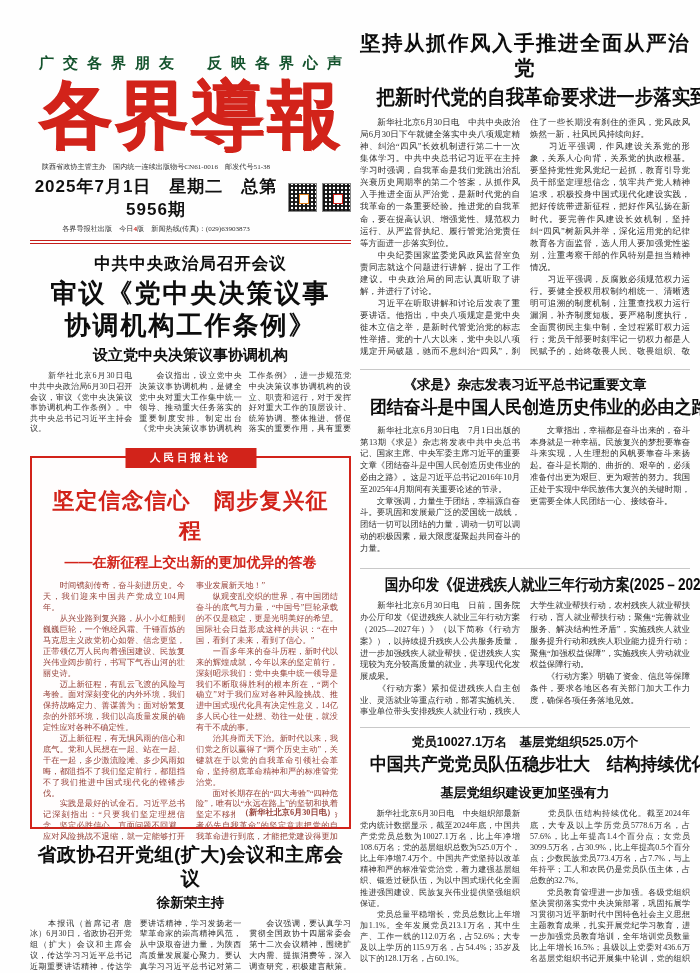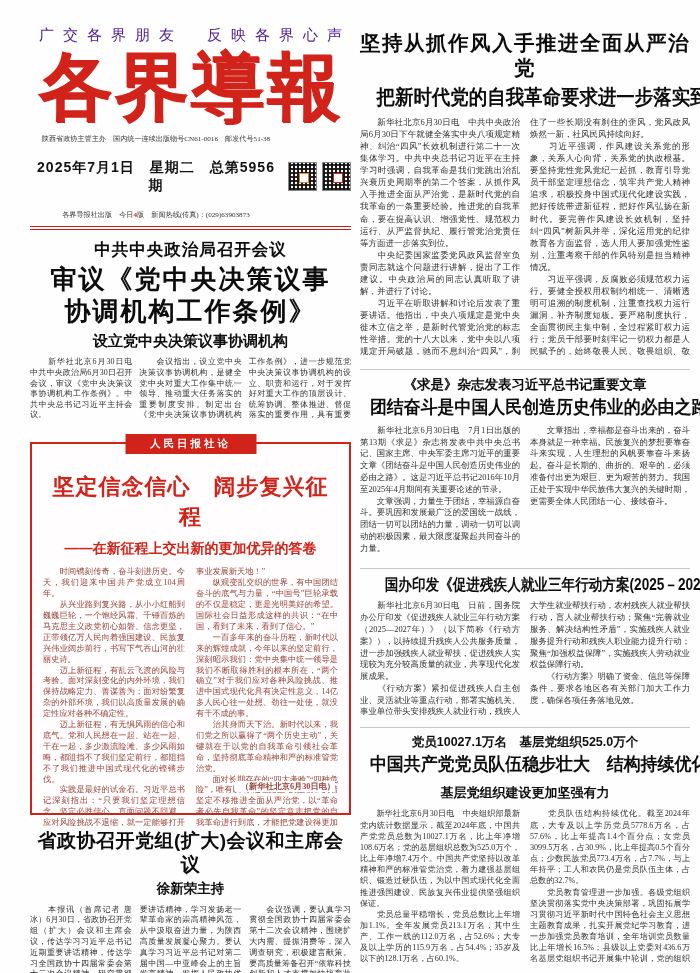--- a/index.html
+++ b/index.html
@@ -6,29 +6,29 @@
   html,body { background:#9a9a9a; }
   .page {
     width:700px; height:973px; background:#fefefe; margin:0 auto;
     padding:26px 10px 6px 30px; display:flex; gap:9px; overflow:hidden;
     font-family:"Liberation Serif","DejaVu Serif",serif; color:#2b2b2b;
   }
   .col-left { width:321px; flex:0 0 321px; }
   .col-right { flex:1; min-width:0; }
 
   
-  .slogan { text-align:center; font-size:15px; font-weight:normal; letter-spacing:9px; color:#4c1d95; padding-left:9px; }
+  .slogan { text-align:center; font-size:15px; font-weight:bold; letter-spacing:9px; color:#14532d; padding-left:9px;margin-top:28px; }
   .nameplate { text-align:center; font-size:74px; line-height:1.08; font-weight:bold; color:#d2231a;
     font-family:"DejaVu Serif","Liberation Serif",serif; letter-spacing:2px; margin-top:2px;
     text-shadow:1px 1px 0 #d2231a; }
   .mast-info { display:flex; align-items:center; gap:6px; margin-top:7px; }
   .mast-lines { flex:1; text-align:center; }
   .mast-small { font-size:7.5px; color:#333; transform:scale(.95); white-space:nowrap; }
-  .mast-date { font-size:14px; font-weight:bold; letter-spacing:1px; color:#111;
-    font-family:"Liberation Sans","DejaVu Sans",sans-serif; margin:15px 0; }
+  .mast-date { font-size:17px; font-weight:bold; letter-spacing:1px; color:#111;
+    font-family:"Liberation Sans","DejaVu Sans",sans-serif; margin:3px 0; }
   .red-num { color:#d2231a; font-weight:bold; }
   .qr-wrap { display:flex; gap:5px; }
   .qr { width:29px; height:29px; position:relative; border:1px solid #888;
     background:
       repeating-linear-gradient(0deg,rgba(20,20,20,.9) 0 2px,transparent 2px 4px),
       repeating-linear-gradient(90deg,#1a1a1a 0 2px,#fff 2px 4px); }
   .qr::after { content:""; position:absolute; left:10px; top:10px; width:8px; height:8px;
     background:#fff; border:1.5px solid #e0801e; }
   .qr.qr2::after { border-color:#d2231a; }
   .mast-rule { margin-top:6px; height:4px; border-top:1.5px solid #c41f1a; border-bottom:1.5px solid #c41f1a; }
@@ -53,21 +53,21 @@
   .ed-box { margin-top:13px; border:2px solid #d2231a; position:relative; padding:15px 11px 8px; height:373px; background:#fffdfd; }
   .ed-tab { position:absolute; top:-10px; left:50%; transform:translateX(-50%); background:#d2231a; color:#fff;
     font-family:Liberation Serif, serif; font-size:10.5px; font-weight:bold;
     letter-spacing:3px; padding:3px 25px; white-space:nowrap; }
   .ed-headline { color:#d2231a; font-size:22px; font-weight:bold; letter-spacing:1px; text-align:center; margin-top:13px;
     font-family:"Liberation Sans","DejaVu Sans",sans-serif; }
   .ed-subhead { color:#d2231a; font-size:14px; font-weight:bold; text-align:center; margin:8px 0 9px;
     font-family:"Liberation Sans","DejaVu Sans",sans-serif; }
   .ed-body { white-space:pre-line; text-align:justify; font-size:8.2px; line-height:1.33; color:#97423a;
     column-count:2; column-gap:11px; column-fill:auto; height:262px; overflow:hidden; }
-  .ed-dateline { position:absolute; right:14px; bottom:21px; font-size:8.2px; font-weight:bold; color:#97423a; background:#fffdfd; padding-left:6px; }
+  .ed-dateline { position:absolute; right:14px; bottom:9px; font-size:8.2px; font-weight:bold; color:#97423a; background:#fffdfd; padding-left:6px; }
 
   
   .art-d { margin-top:14px; }
   .art-d .headline { font-size:19px; letter-spacing:.5px; }
   .art-d .subhead { font-size:13.5px; margin-top:4px; }
   .art-d .body-txt { margin-top:7px; font-size:8px; line-height:1.35; column-count:3; column-gap:8px; height:137px; }
 
   
   .art-b .kicker { font-size:14.5px; letter-spacing:.5px; }
   .art-b .headline { font-size:20.5px; letter-spacing:1.5px; margin-top:4px; }

